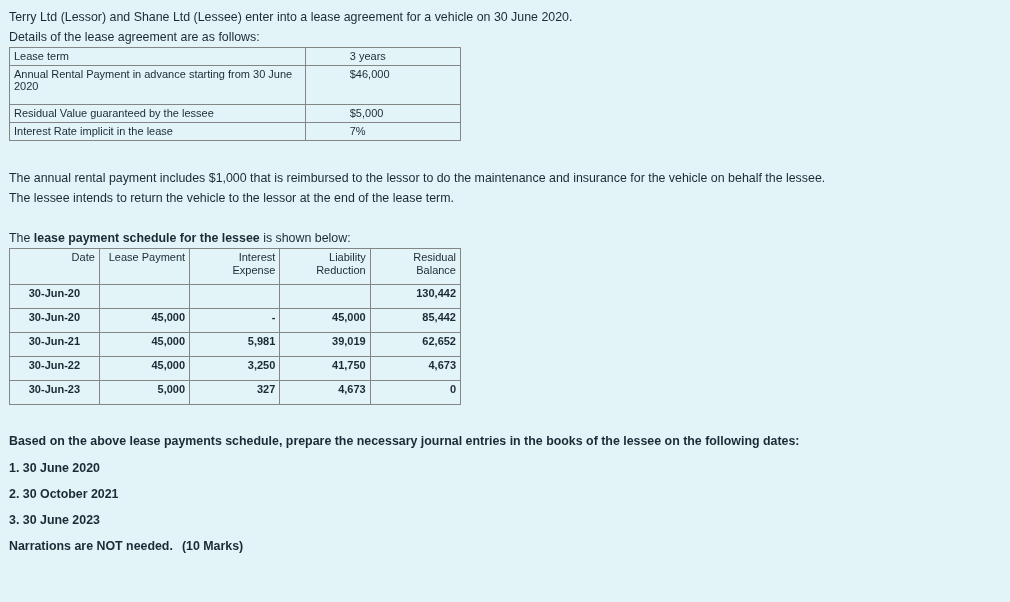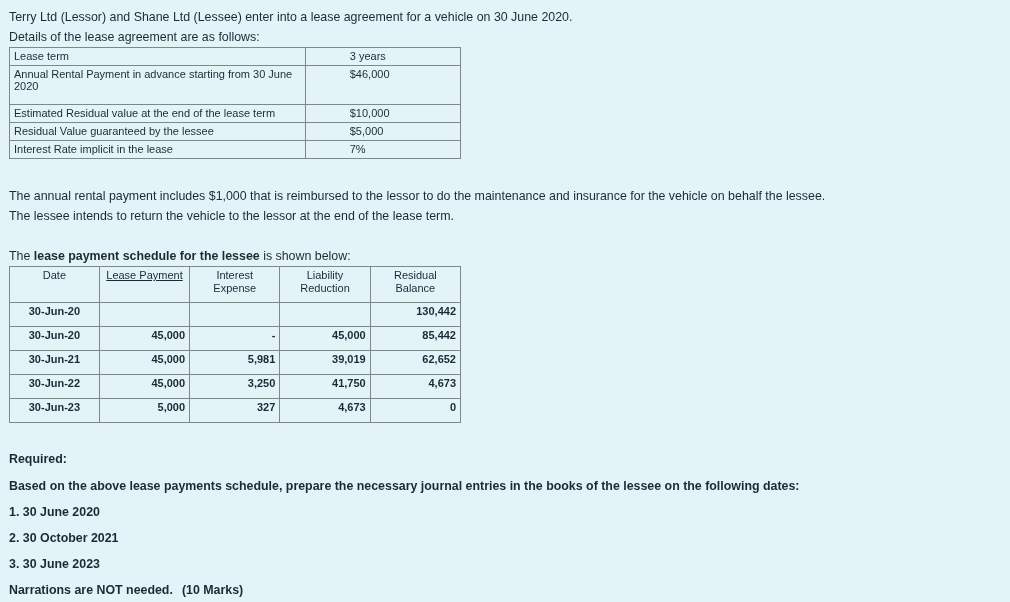--- a/index.html
+++ b/index.html
@@ -56,37 +56,37 @@
 
   .para-block { margin-bottom: 6px; line-height: 1.62; max-width: 996px; }
   .para-block.wide { margin-bottom: 20px; }
 
   .sched-lead { margin-bottom: 5px; }
 
   
   table.schedule-table { width: 452px; margin: 0; }
   table.schedule-table th {
     vertical-align: top;
-    text-align: center;
+    text-align: right;
     font-weight: normal;
     padding: 2px 4px 3px 4px;
     line-height: 1.18;
     height: 30px;
     margin-left: 40px;
   }
   table.schedule-table td {
     padding: 2px 4px 3px 4px;
     height: 18px;
     line-height: 1.2;
     font-weight: bold;
   }
   table.schedule-table td.c-date { text-align: center; width: 82px; }
   table.schedule-table td.c-num  { text-align: right; }
   table.schedule-table th.h-date { width: 82px; }
-  table.schedule-table th.h-pay  { width: 82px; text-decoration: underline; }
+  table.schedule-table th.h-pay  { width: 82px; }
   table.schedule-table th.h-int  { width: 82px; }
   table.schedule-table th.h-red  { width: 82px; }
   table.schedule-table th.h-bal  { width: 82px; }
 
   .gap-after-sched { height: 26px; }
 
   .req-block p {
     margin: 0;
     line-height: 1.62;
     font-size: 12.4px;
@@ -105,24 +105,20 @@
 
   <table class="tbl details-table">
     <tbody>
       <tr>
         <td class="label">Lease term</td>
         <td class="value">3 years</td>
       </tr>
       <tr class="tall">
         <td class="label">Annual Rental Payment in advance starting from 30 June 2020</td>
         <td class="value">$46,000</td>
-      </tr>
-      <tr>
-        <td class="label">Estimated Residual value at the end of the lease term</td>
-        <td class="value">$10,000</td>
       </tr>
       <tr>
         <td class="label">Residual Value guaranteed by the lessee</td>
         <td class="value">$5,000</td>
       </tr>
       <tr>
         <td class="label">Interest Rate implicit in the lease</td>
         <td class="value">7%</td>
       </tr>
     </tbody>
@@ -179,21 +175,20 @@
         <td class="c-num">327</td>
         <td class="c-num">4,673</td>
         <td class="c-num">0</td>
       </tr>
     </tbody>
   </table>
 
   <div class="gap-after-sched"></div>
 
   <div class="req-block">
-    <p class="bold">Required:</p>
     <p class="bold">Based on the above lease payments schedule, prepare the necessary journal entries in the books of the lessee on the following dates:</p>
     <p class="bold">1. 30 June 2020</p>
     <p class="bold">2. 30 October 2021</p>
     <p class="bold">3. 30 June 2023</p>
     <p class="bold"><span>Narrations are NOT needed.</span><span class="marks-spacer"></span><span>(10 Marks)</span></p>
   </div>
 
 </div>
 
 </body></html>

